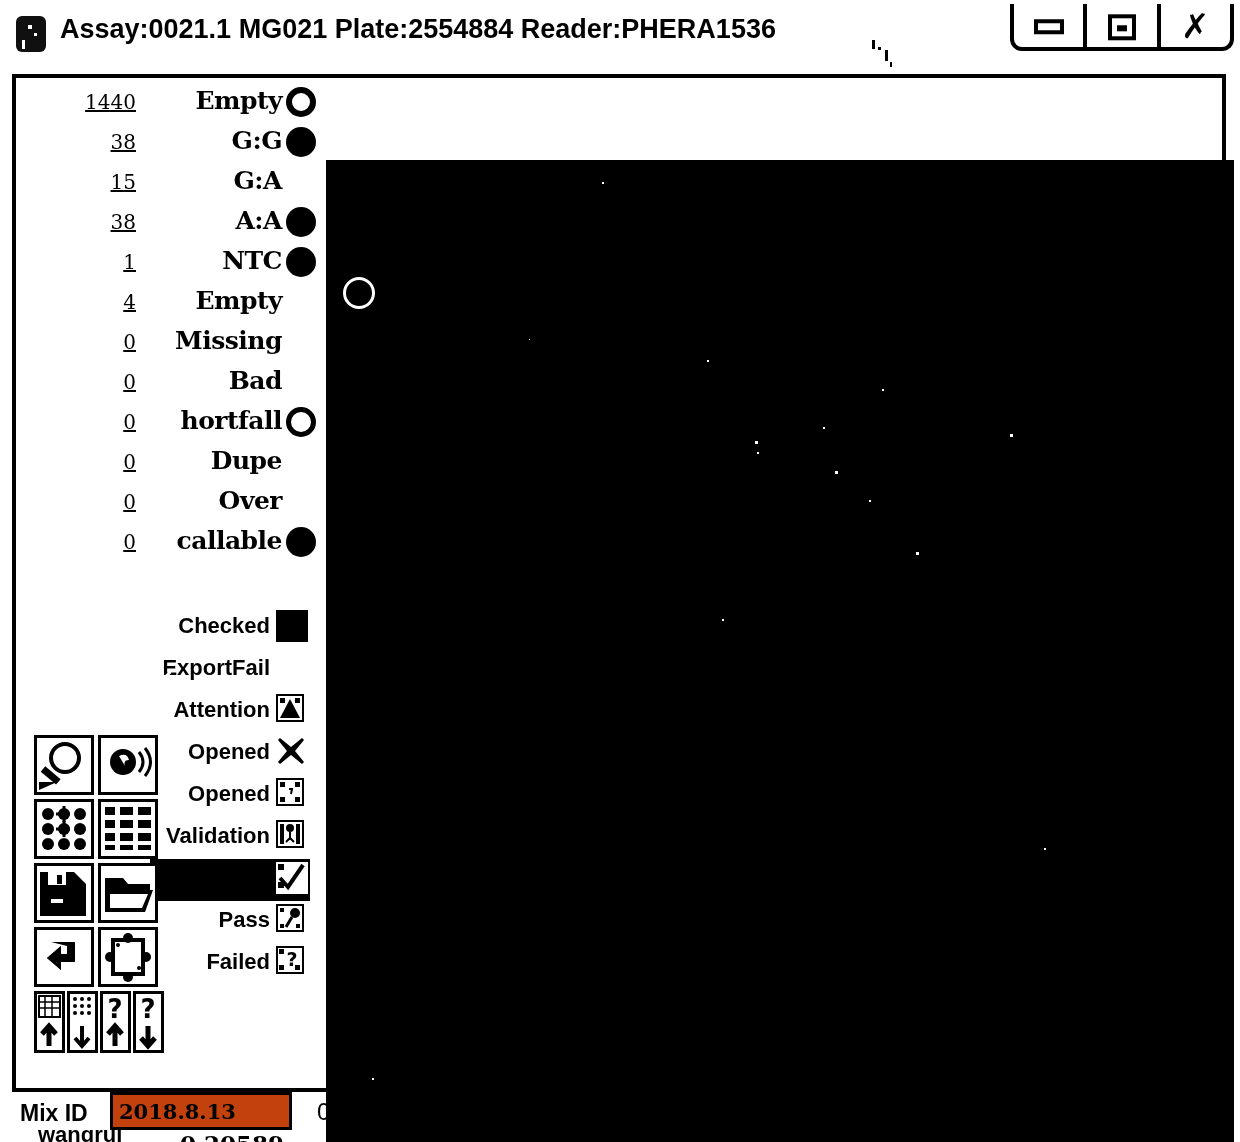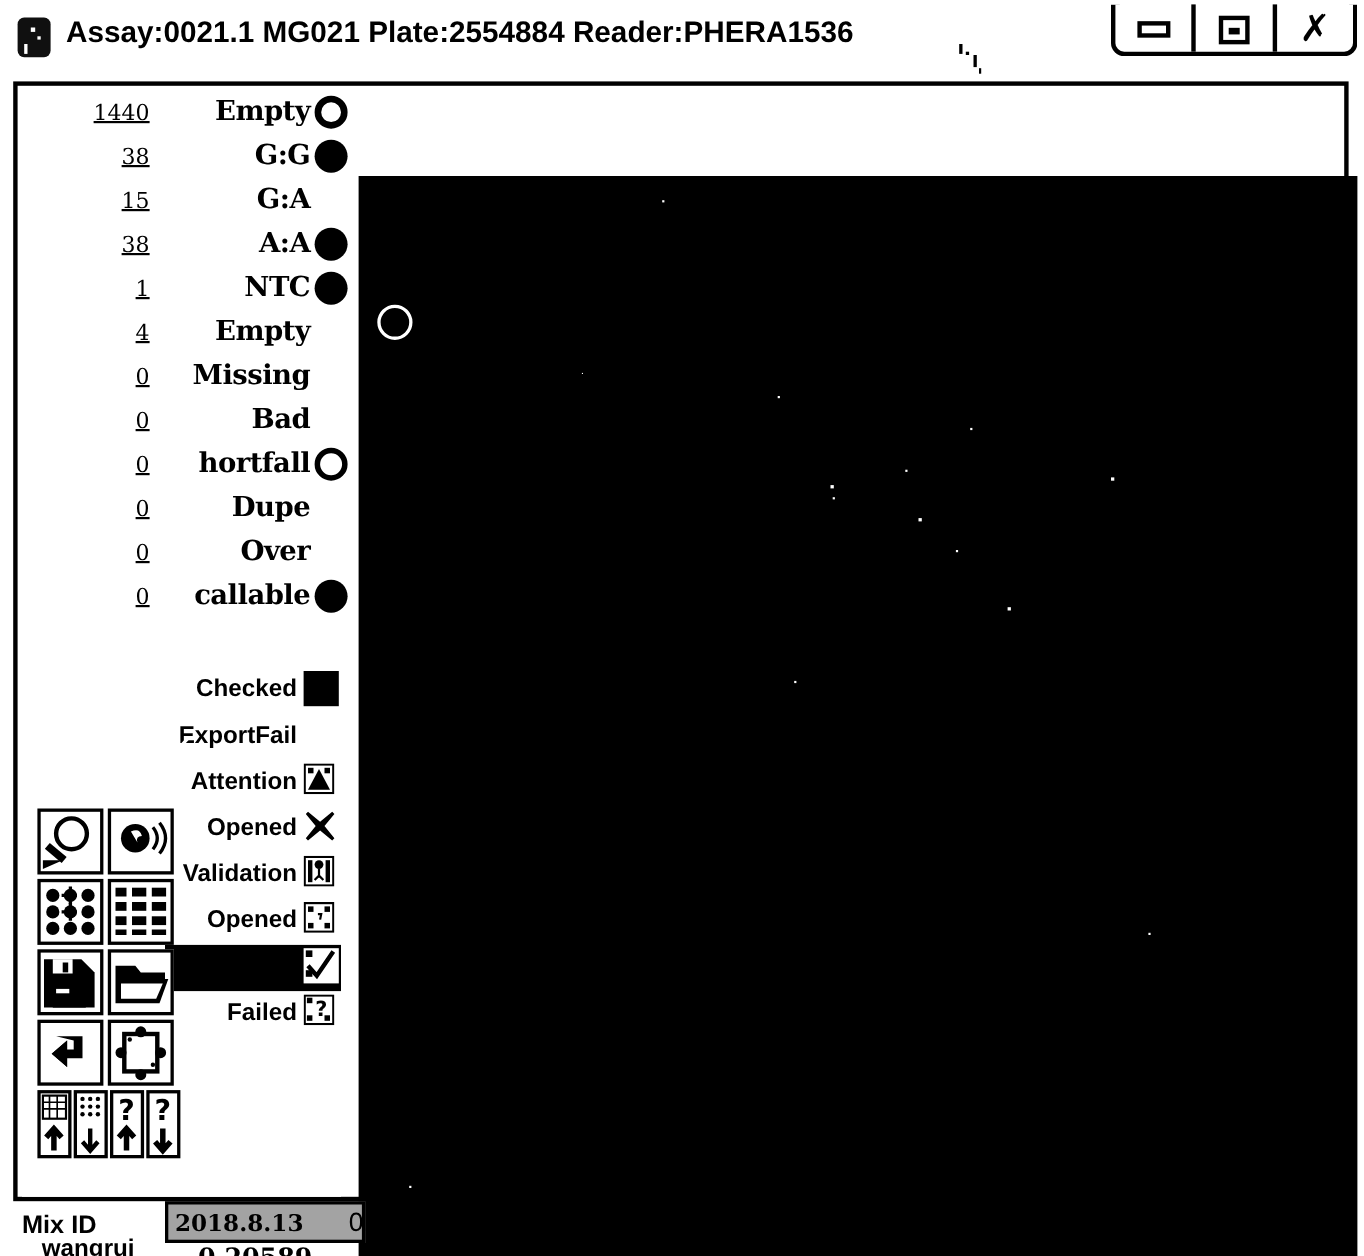--- a/index.html
+++ b/index.html
@@ -320,28 +320,27 @@
     font-weight: bold;
     font-family: "Liberation Sans", sans-serif;
     white-space: nowrap;
   }
   #mixid-input {
     position: absolute;
     left: 98px; top: 0px;
     width: 182px; height: 38px;
     border: 3px solid #000;
     box-sizing: border-box;
-    background: #a3a3a3;
+    background: #c2410c;
     font-size: 21px;
     font-weight: bold;
     font-family: "DejaVu Serif", serif;
     padding: 4px 6px;
     color: #000;
     outline: none;
-    margin-left: 40px;
   }
   #axis-min {
     position: absolute;
     left: 305px; top: 6px;
     font-size: 24px;
     font-family: Liberation Sans, sans-serif;
   }
   #axis-mid {
     position: absolute;
     left: 724px; top: 6px;
@@ -457,52 +456,65 @@
         </div>
         <div class="crow">
           <span class="clbl">Opened</span>
           <span class="cbx" style="border: 0px;">
             <svg width="30" height="30" viewBox="0 0 30 30">
               <path d="M4 2 L15 11 L26 2 L28 4 L19 15 L28 26 L26 28 L15 19 L4 28 L2 26 L11 15 L2 4 Z" fill="#000"></path>
             </svg>
           </span>
         </div>
         <div class="crow">
-          <span class="clbl">Validation</span>
-          <span class="cbx" style="border: 0px;">
-            <svg width="28" height="28" viewBox="0 0 28 28">
-              <rect x="1" y="1" width="26" height="26" fill="none" stroke="#000" stroke-width="2"></rect>
-              <rect x="4" y="4" width="4" height="20" fill="#000"></rect>
-              <rect x="20" y="4" width="4" height="20" fill="#000"></rect>
-              <circle cx="14" cy="8" r="4" fill="#000"></circle>
-              <path d="M14 12 v8 M10 22 l4 -4 l4 4" stroke="#000" stroke-width="2" fill="none"></path>
-            </svg>
-          </span>
-        </div>
-        <div class="crow">
           <span class="clbl">Opened</span>
           <span class="cbx" style="border: 0px;">
             <svg width="28" height="28" viewBox="0 0 28 28">
               <rect x="1" y="1" width="26" height="26" fill="none" stroke="#000" stroke-width="2"></rect>
               <rect x="4" y="4" width="5" height="5" fill="#000"></rect>
               <rect x="19" y="4" width="5" height="5" fill="#000"></rect>
               <rect x="4" y="19" width="5" height="5" fill="#000"></rect>
               <rect x="19" y="19" width="5" height="5" fill="#000"></rect>
               <path d="M13 11 l3 0 l-1 5" stroke="#000" stroke-width="2" fill="none"></path>
             </svg>
           </span>
         </div>
+        <div class="crow">
+          <span class="clbl">Validation</span>
+          <span class="cbx" style="border: 0px;">
+            <svg width="28" height="28" viewBox="0 0 28 28">
+              <rect x="1" y="1" width="26" height="26" fill="none" stroke="#000" stroke-width="2"></rect>
+              <rect x="4" y="4" width="4" height="20" fill="#000"></rect>
+              <rect x="20" y="4" width="4" height="20" fill="#000"></rect>
+              <circle cx="14" cy="8" r="4" fill="#000"></circle>
+              <path d="M14 12 v8 M10 22 l4 -4 l4 4" stroke="#000" stroke-width="2" fill="none"></path>
+            </svg>
+          </span>
+        </div>
         <div class="crow selected">
           <span class="clbl"></span>
           <span class="cbx" style="border: 0px;">
             <svg width="30" height="30" viewBox="0 0 30 30">
               <rect x="1" y="1" width="28" height="28" fill="#fff"></rect>
               <path d="M4 16 L12 25 L27 3" stroke="#000" stroke-width="4" fill="none"></path>
               <rect x="2" y="2" width="6" height="6" fill="#000"></rect>
               <rect x="2" y="20" width="6" height="6" fill="#000"></rect>
+            </svg>
+          </span>
+        </div>
+        <div class="crow">
+          <span class="clbl">Pass</span>
+          <span class="cbx" style="border: 0px;">
+            <svg width="28" height="28" viewBox="0 0 28 28">
+              <rect x="1" y="1" width="26" height="26" fill="none" stroke="#000" stroke-width="2"></rect>
+              <rect x="4" y="4" width="4" height="4" fill="#000"></rect>
+              <rect x="4" y="20" width="4" height="4" fill="#000"></rect>
+              <rect x="20" y="20" width="4" height="4" fill="#000"></rect>
+              <circle cx="19" cy="9" r="5" fill="#000"></circle>
+              <path d="M16 13 L10 23" stroke="#000" stroke-width="3"></path>
             </svg>
           </span>
         </div>
         <div class="crow">
           <span class="clbl">Failed</span>
           <span class="cbx" style="border: 0px;">
             <svg width="28" height="28" viewBox="0 0 28 28">
               <rect x="1" y="1" width="26" height="26" fill="none" stroke="#000" stroke-width="2"></rect>
               <rect x="3" y="3" width="5" height="5" fill="#000"></rect>
               <rect x="3" y="19" width="5" height="5" fill="#000"></rect>

